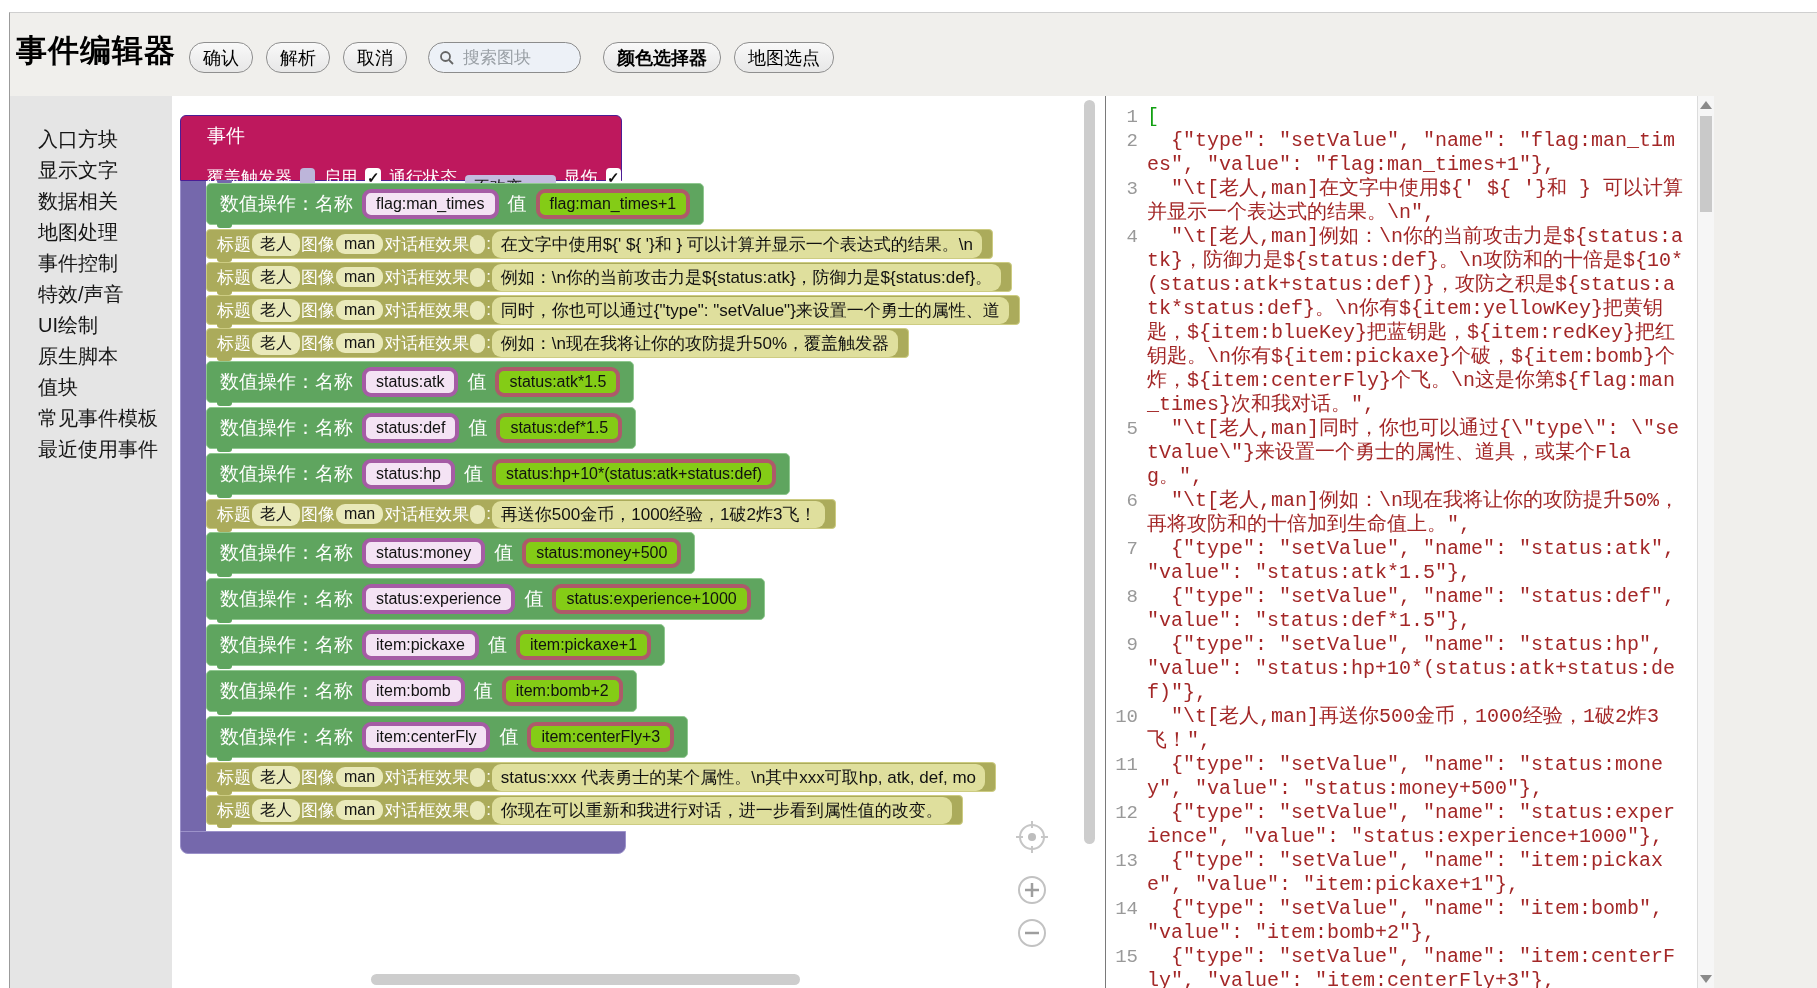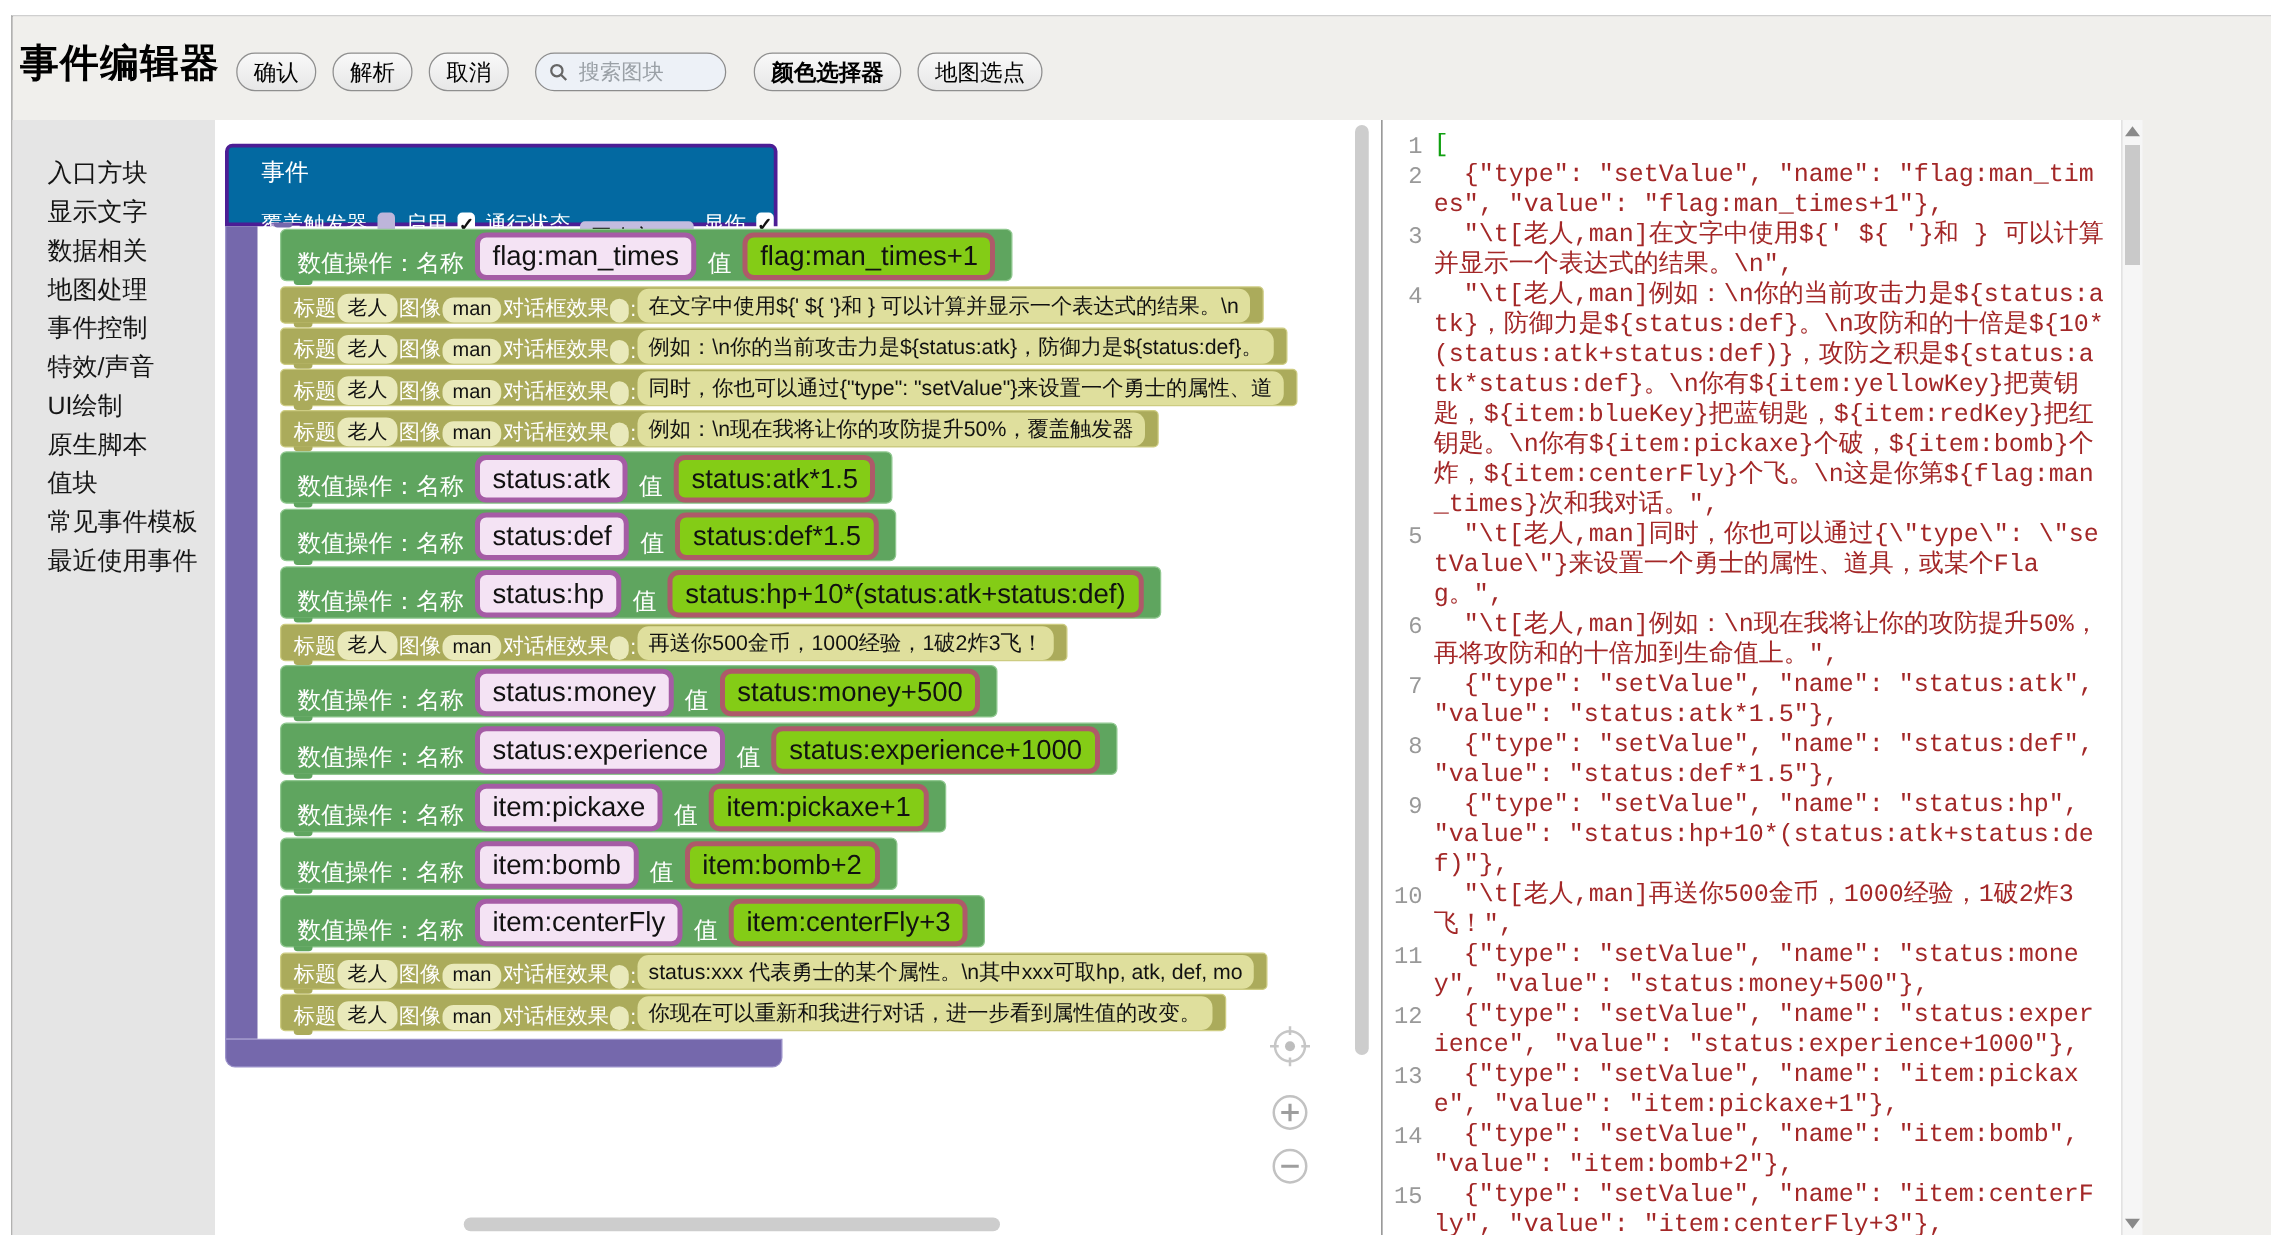--- a/index.html
+++ b/index.html
@@ -21,45 +21,45 @@
   .search-pill input::placeholder{color:#9aa0a6;}
   .mlg{margin-left:12px;font-weight:bold;}
 
   
   .toolbox{position:absolute;left:10px;top:96px;width:162px;bottom:0;background:#e5e5e5;
         padding-top:28px;box-sizing:border-box;}
   .tb-item{height:31px;line-height:31px;padding-left:28px;font-size:20px;color:#151515;white-space:nowrap;cursor:pointer;}
 
   
   .workspace{position:absolute;left:172px;top:96px;width:933px;height:892px;background:#fff;overflow:hidden;}
-  .ev-header{position:absolute;left:8px;top:19px;width:442px;height:66px;background:#0369a1;
-        border:3px solid #4c1d95;border-radius:6px 6px 0 0;box-sizing:border-box;padding:7px 0 0 26px;}
+  .ev-header{position:absolute;left:8px;top:19px;width:442px;height:66px;background:#be185d;
+        border:1px solid #4c1d95;border-radius:6px 6px 0 0;box-sizing:border-box;padding:7px 0 0 26px;}
   .ev-header::after{content:"";position:absolute;left:36px;bottom:-4px;width:15px;height:4px;background:#7568ac;border-radius:0 0 3px 3px;}
   .ev-title{font-size:19px;color:#fff;}
   .ev-settings{display:flex;align-items:center;gap:8px;margin-top:6px;font-size:17px;color:#fff;white-space:nowrap;}
   .cb{width:19px;height:19px;border-radius:4px;display:flex;align-items:center;justify-content:center;
       font-size:15px;font-weight:bold;color:#111;}
   .cb.off{background:#bdb5da;}
   .cb.on{background:#fff;}
   .dd{background:#c3bcdf;border-radius:4px;padding:2px 9px;color:#111;font-size:16px;display:flex;align-items:center;gap:18px;margin-top:20px;}
   .dd .arr{color:#7266aa;font-size:13px;}
   .ev-spine{position:absolute;left:8px;top:85px;width:26px;height:650px;background:#7568ac;
         border-left:1px solid #9c92ca;box-sizing:border-box;}
   .ev-bottom{position:absolute;left:8px;top:735px;width:446px;height:23px;background:#7568ac;
         border:1px solid #9c92ca;border-radius:0 0 8px 8px;box-sizing:border-box;}
   .stack{position:absolute;left:34px;top:87px;display:flex;flex-direction:column;align-items:flex-start;}
-  .brow{position:relative;display:flex;align-items:flex-end;white-space:nowrap;box-sizing:border-box;cursor:grab;margin-left:18px;}
+  .brow{position:relative;display:flex;align-items:center;white-space:nowrap;box-sizing:border-box;cursor:grab;}
   .brow::after{content:"";position:absolute;left:10px;bottom:-4px;width:15px;height:4px;border-radius:0 0 3px 3px;}
   .brow.green{height:42px;margin-bottom:4px;background:#5fa55f;border:1px solid #90c890;border-radius:5px;
         padding:0 13px;gap:9px;font-size:19px;color:#fff;}
   .brow.green::after{background:#5fa55f;}
   .brow.olive{height:30px;margin-bottom:3px;background:#abab5b;border:1px solid #cdcc82;border-radius:4px;
         padding:0 10px;gap:1px;font-size:17px;color:#fff;}
   .brow.olive::after{background:#abab5b;}
-  .chip{border-radius:9px;padding:2px 10px;font-size:22px;color:#111;white-space:nowrap;}
+  .chip{border-radius:9px;padding:2px 10px;font-size:16px;color:#111;white-space:nowrap;}
   .chip.name{background:#f4e3f4;border:4px solid #a55ca5;}
   .chip.value{background:#84cc16;border:4px solid #ae5a69;}
   .ochip{background:#e9e9ba;border-radius:9px;padding:1px 8px;font-size:16px;color:#111;}
   .ochip.empty{width:15px;height:19px;padding:0;}
   .ofield{background:#dfdf9d;border-radius:9px;padding:2px 9px;font-size:17px;color:#111;}
 
   .ws-vscroll{position:absolute;left:912px;top:4px;width:11px;height:744px;background:#cdcdcd;border-radius:6px;}
   .ws-hscroll{position:absolute;left:199px;top:878px;width:429px;height:11px;background:#cdcdcd;border-radius:6px;}
   .zc{position:absolute;width:36px;height:36px;cursor:pointer;}
 

